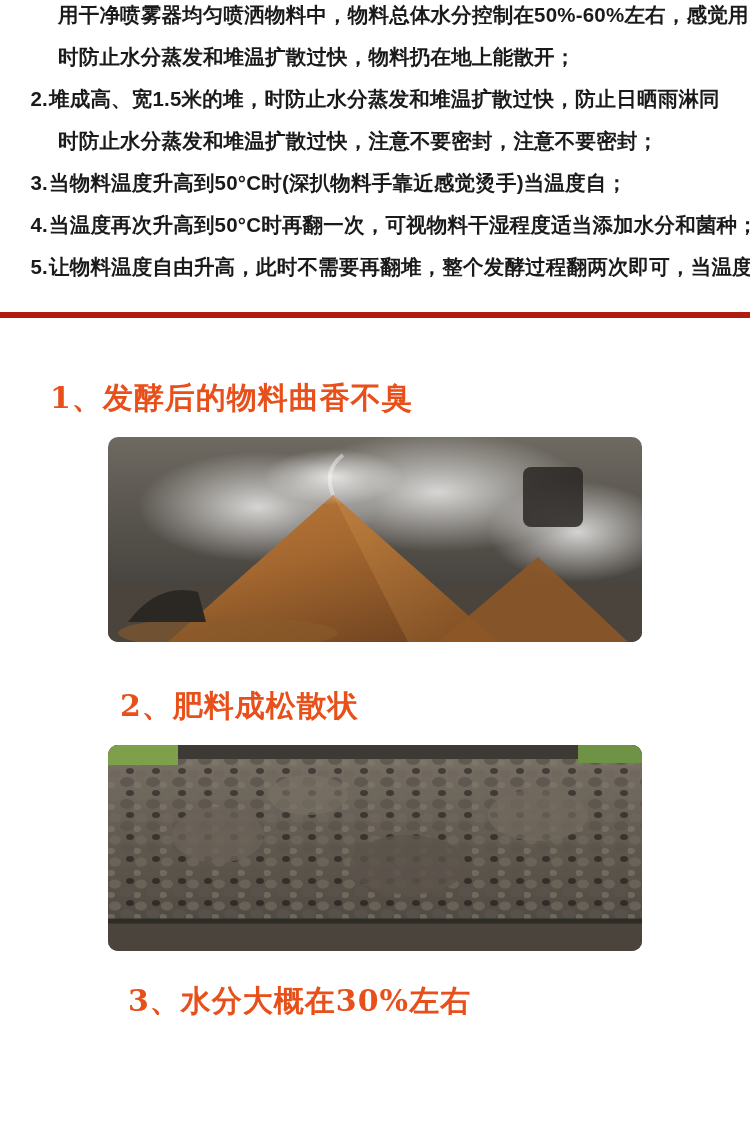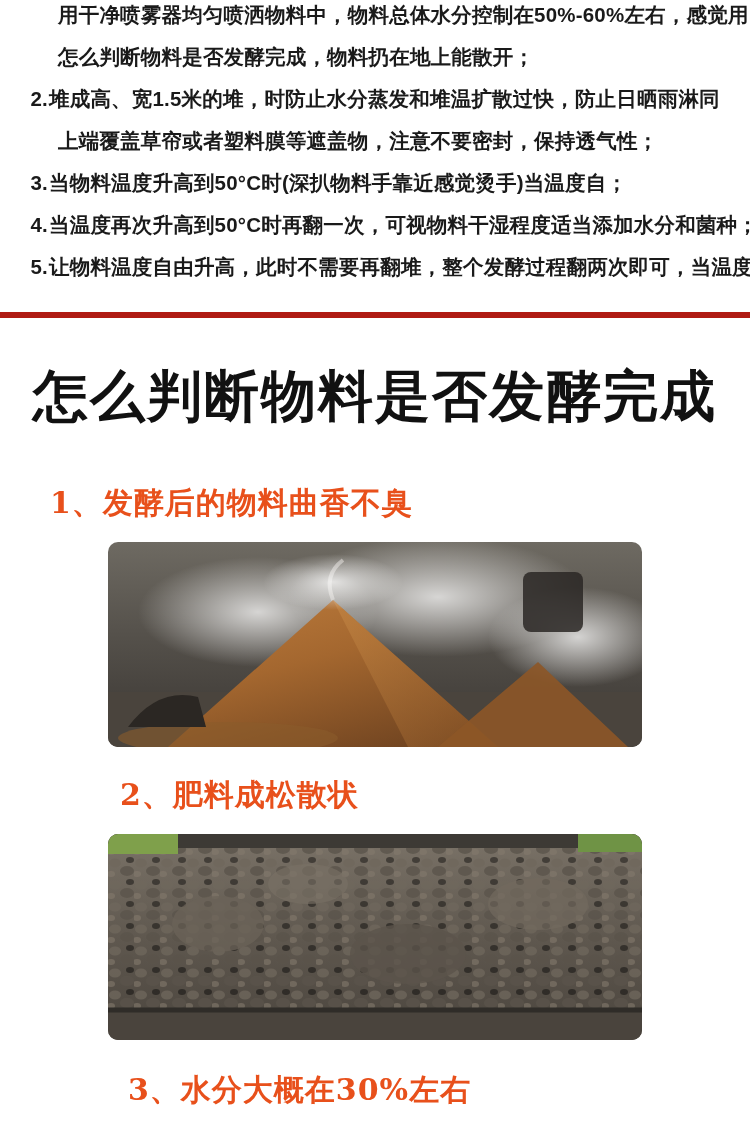--- a/index.html
+++ b/index.html
@@ -92,21 +92,21 @@
   .sub-heading {
     color: #e8501b;
     font-family: "DejaVu Serif", "Liberation Serif", serif;
     font-weight: 700;
     font-size: 30px;
     letter-spacing: 1px;
     padding-left: 50px;
   }
 
   .sub-heading.h1 { margin-top: 56px; }
-  .sub-heading.h2 { margin-top: 28px; padding-left: 120px; }
+  .sub-heading.h2 { margin-top: 44px; padding-left: 120px; }
   .sub-heading.h3 { margin-top: 30px; padding-left: 128px; }
 
   
   .photo {
     width: 534px;
     margin: 18px auto 0 auto;
     border-radius: 10px;
     overflow: hidden;
     position: relative;
   }
@@ -119,29 +119,29 @@
 <body>
 
 <div class="page">
 
   <div class="steps-section">
 
     <div class="step-line indent first-partial">
       <span class="step-text">用干净喷雾器均匀喷洒物料中，物料总体水分控制在50%-60%左右，感觉用</span>
     </div>
     <div class="step-line indent">
-      <span class="step-text">怎么判断物料是否发酵完成，物料扔在地上能散开；</span>
+      <span class="step-text">时防止水分蒸发和堆温扩散过快，物料扔在地上能散开；</span>
     </div>
 
     <div class="step-line">
       <span class="step-num">2.</span>
       <span class="step-text">堆成高、宽1.5米的堆，时防止水分蒸发和堆温扩散过快，防止日晒雨淋同</span>
     </div>
     <div class="step-line indent">
-      <span class="step-text">上端覆盖草帘或者塑料膜等遮盖物，注意不要密封，保持透气性；</span>
+      <span class="step-text">时防止水分蒸发和堆温扩散过快，注意不要密封，注意不要密封；</span>
     </div>
 
     <div class="step-line">
       <span class="step-num">3.</span>
       <span class="step-text">当物料温度升高到50°C时(深扒物料手靠近感觉烫手)当温度自；</span>
     </div>
 
     <div class="step-line">
       <span class="step-num">4.</span>
       <span class="step-text">当温度再次升高到50°C时再翻一次，可视物料干湿程度适当添加水分和菌种；</span>
@@ -150,21 +150,20 @@
     <div class="step-line">
       <span class="step-num">5.</span>
       <span class="step-text">让物料温度自由升高，此时不需要再翻堆，整个发酵过程翻两次即可，当温度自</span>
     </div>
   </div>
 
   <div class="divider-wrap">
     <div class="divider-red"></div>
   </div>
 
-  <div class="big-heading">怎么判断物料是否发酵完成</div>
 
   <div class="sub-heading h1">1、发酵后的物料曲香不臭</div>
 
   <div class="photo p1">
     <svg viewBox="0 0 534 205" preserveAspectRatio="none">
       <defs>
         <linearGradient id="bgdark" x1="0" y1="0" x2="0" y2="1">
           <stop offset="0%" stop-color="#6e6a62"></stop>
           <stop offset="45%" stop-color="#55514b"></stop>
           <stop offset="100%" stop-color="#3a3632"></stop>

